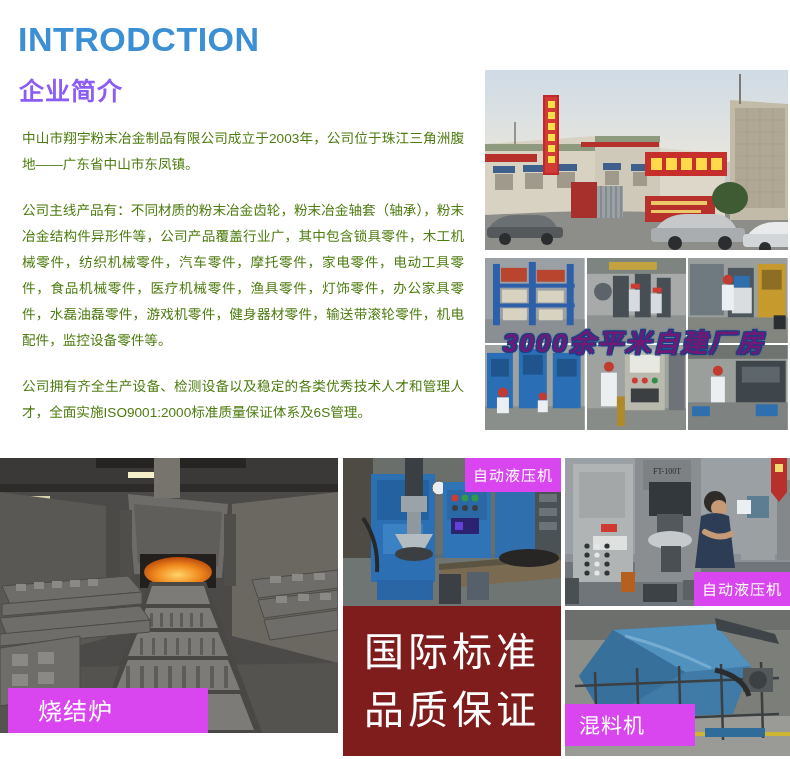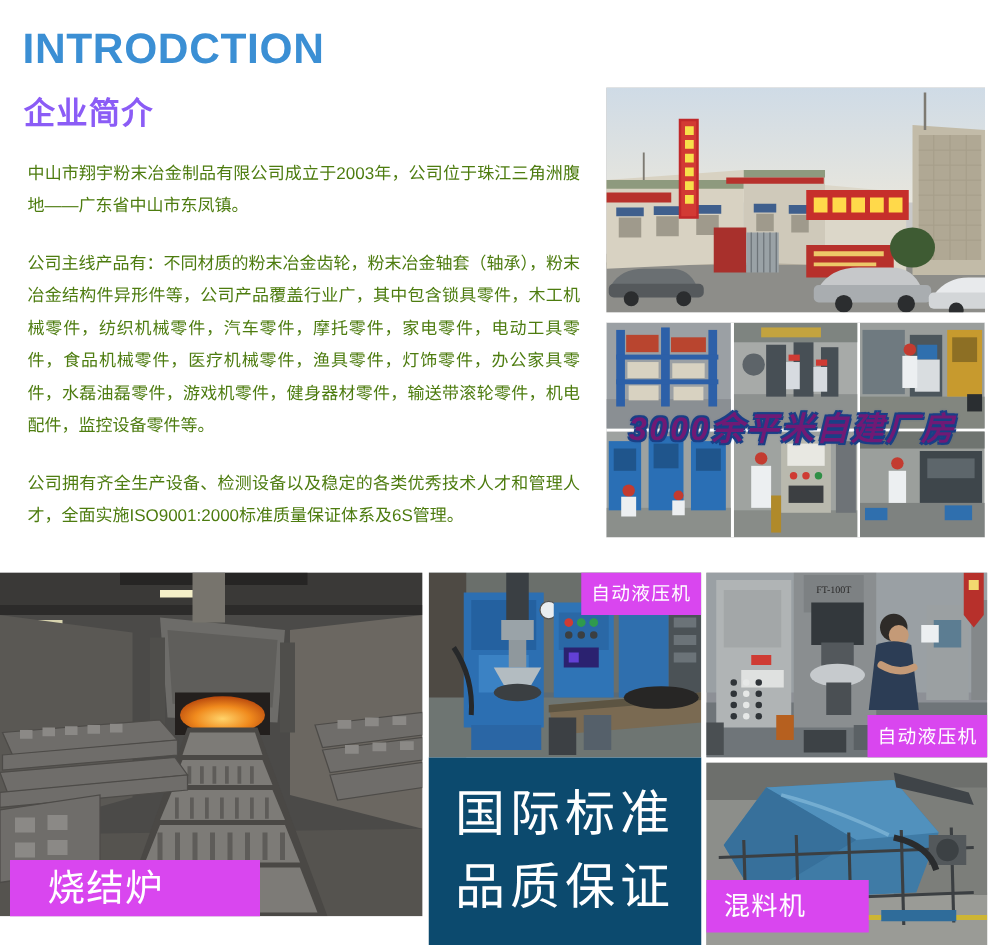--- a/index.html
+++ b/index.html
@@ -98,21 +98,21 @@
       -1.4px -1.4px 0 #1a3f86, 1.4px -1.4px 0 #1a3f86,
       -1.4px  1.4px 0 #1a3f86, 1.4px  1.4px 0 #1a3f86,
        0 0 3px #1a3f86;
     letter-spacing: 2px;
     white-space: nowrap;
   }
 
   
   .slogan-panel {
     position: absolute;
-    background: #0c4a6e;
+    background: #7f1d1d;
     display: flex;
     flex-direction: column;
     align-items: center;
     justify-content: center;
   }
   .slogan-panel .line {
     color: #ffffff;
     font-size: 40px;
     line-height: 58px;
     letter-spacing: 4px;
@@ -480,21 +480,21 @@
       </g>
       <g fill="#8b8986">
         <rect x="270" y="118" width="11" height="7"></rect>
           <rect x="292" y="116" width="11" height="7"></rect>
         <rect x="314" y="115" width="11" height="7"></rect>
         <rect x="276" y="138" width="11" height="7"></rect>
           <rect x="298" y="136" width="11" height="7"></rect>
         <rect x="320" y="135" width="11" height="7"></rect>
       </g>
     </svg>
-    <div class="tag" style="left:8px; bottom:-3px; width:200px; height:48px; padding-left:30px; font-size:30px;">烧结炉</div>
+    <div class="tag" style="left:8px; bottom:-3px; width:200px; height:48px; padding-left:30px; font-size:24px;">烧结炉</div>
   </div>
 
   <div class="photo" style="left:343px; top:458px; width:218px; height:148px;">
     <svg class="ph-canvas" viewBox="0 0 218 148" preserveAspectRatio="none">
       <rect width="218" height="148" fill="#5d6a72"></rect>
 
       <rect x="0" y="0" width="218" height="96" fill="#6a6f6b"></rect>
       <rect x="0" y="0" width="30" height="148" fill="#4e4a44"></rect>
 
       <rect x="0" y="100" width="218" height="48" fill="#6e7572"></rect>

